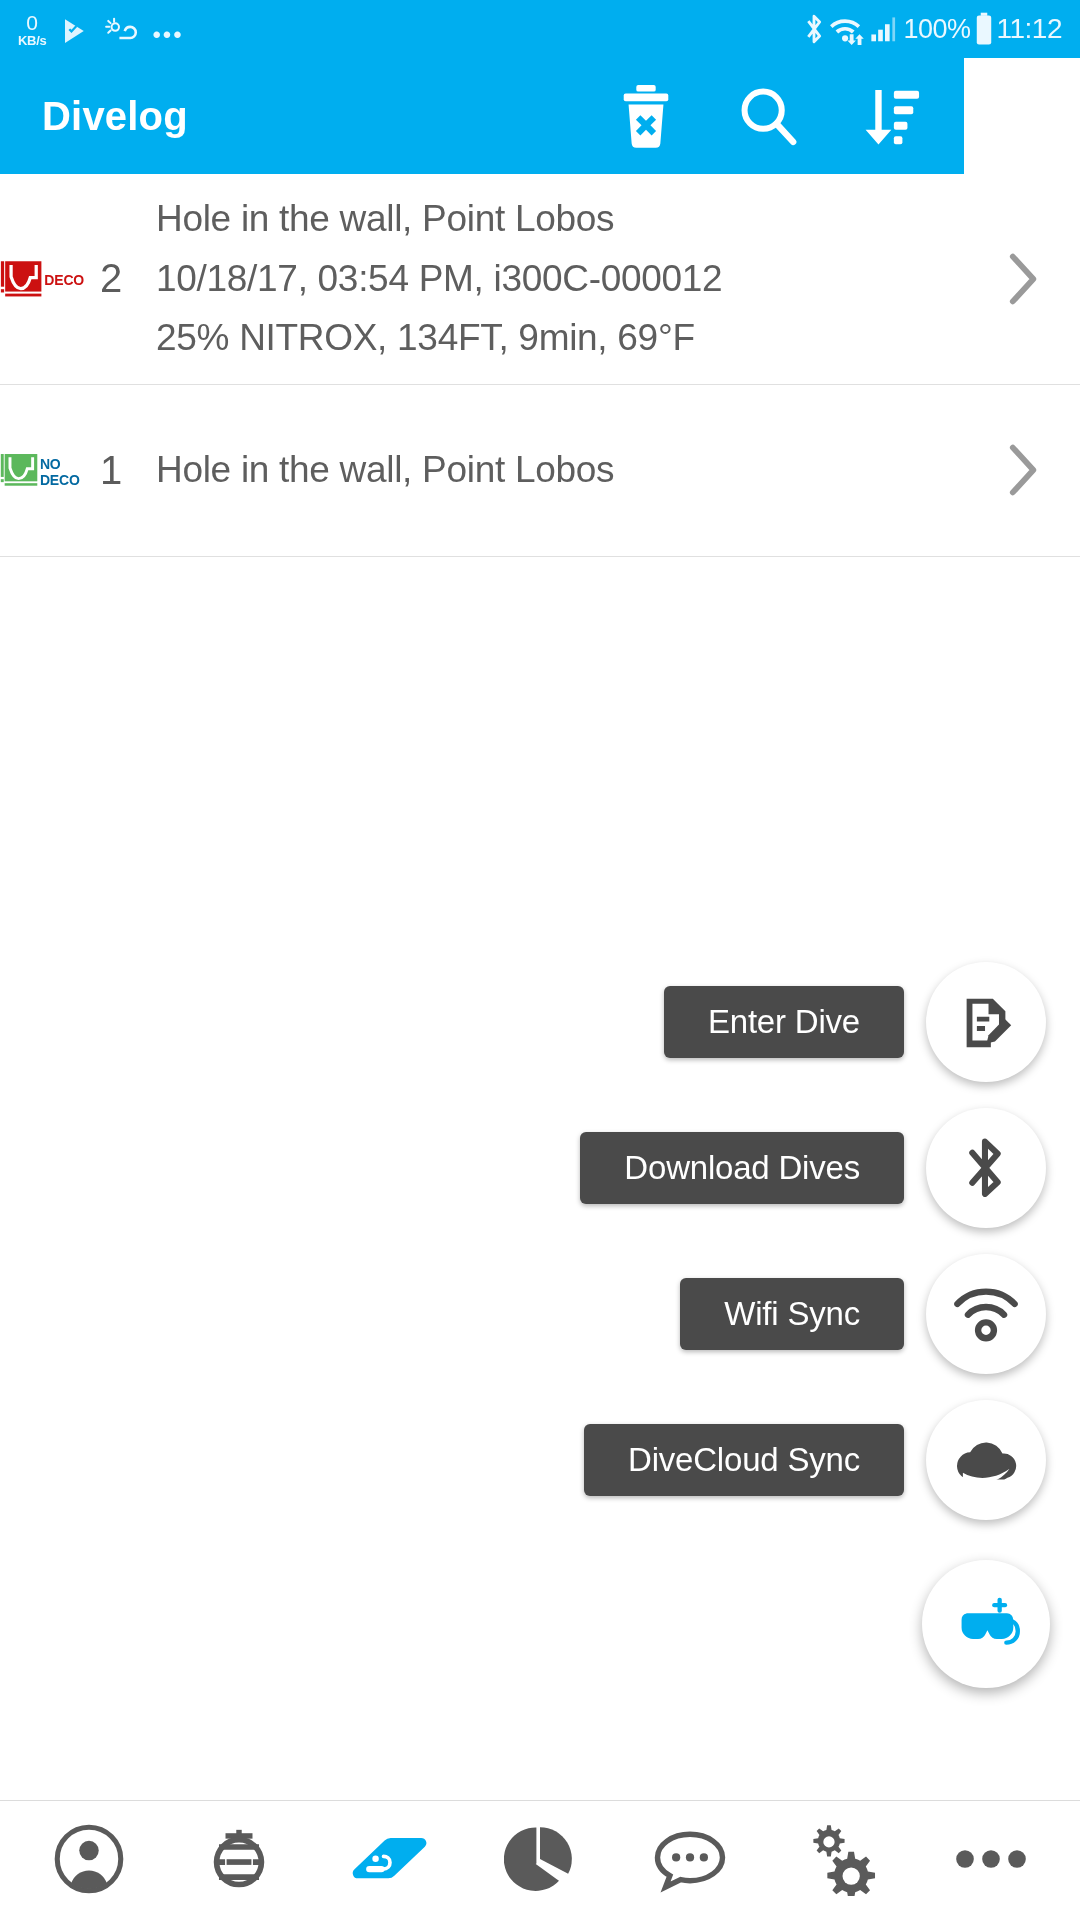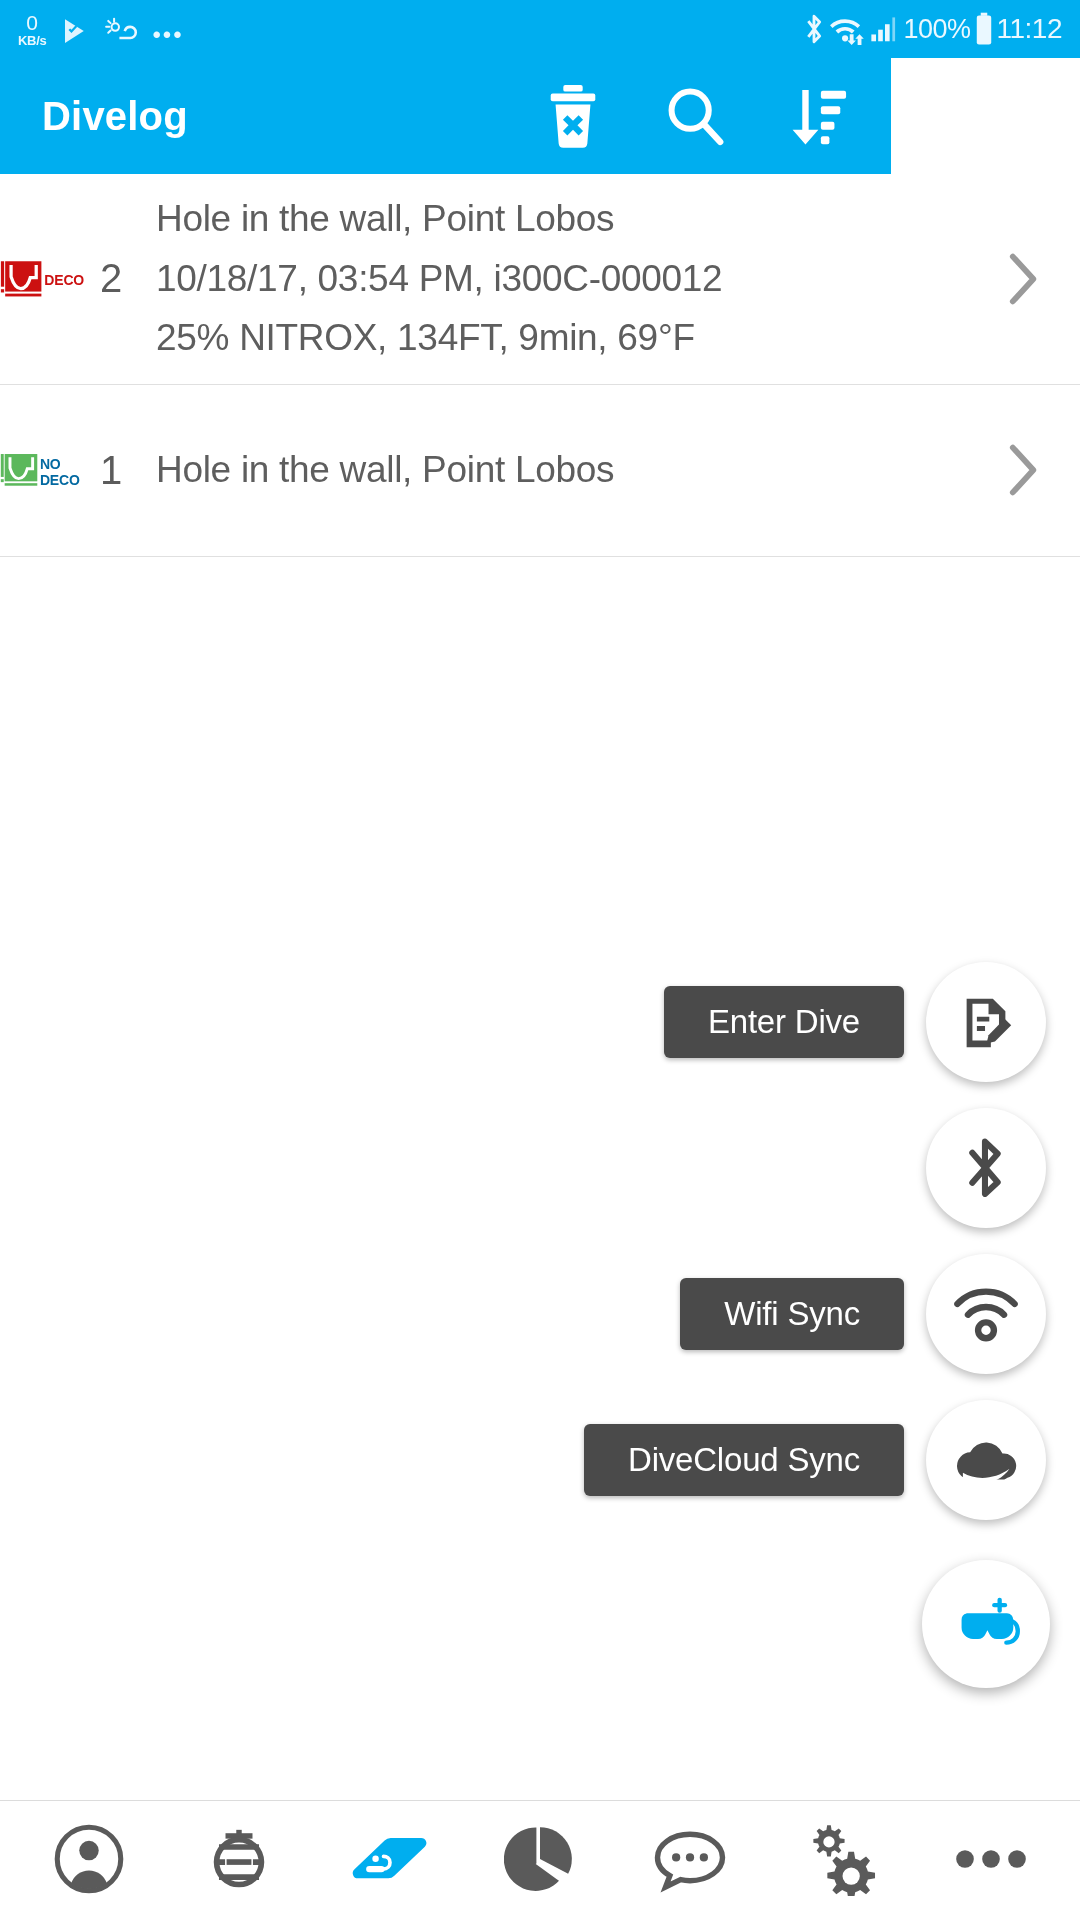--- a/index.html
+++ b/index.html
@@ -22,21 +22,21 @@
   .kbs .num{ font-size:21px; font-weight:400; color:#eaf8ff; margin-bottom:1px;}
   .kbs .unit{ font-size:13px; font-weight:700; color:#eaf8ff; letter-spacing:-.3px;}
   .sb-ico{ display:flex; align-items:center; }
   .sb-dots{ font-size:24px; letter-spacing:2px; color:#eaf8ff; line-height:.5; padding-bottom:6px;}
   .sb-right{ margin-left:auto; display:flex; align-items:center; gap:3px; }
   .sb-pct{ font-size:27px; color:#eaf8ff; letter-spacing:-.5px; }
   .sb-time{ font-size:28px; color:#eaf8ff; letter-spacing:-.5px; }
 
   
   .appbar{
-    position:absolute; top:58px; left:0; width:891px; height:116px;
+    position:absolute; top:58px; left:0; width:964px; height:116px;
     background:#00AEEF; display:flex; align-items:center; padding:0 42px;
   }
   .appbar-title{ font-size:40px; font-weight:700; color:#fff; letter-spacing:.2px; }
   .appbar-actions{ margin-left:auto; display:flex; align-items:center; gap:58px; }
   .ab-btn{ width:64px; height:64px; display:flex; align-items:center; justify-content:center; cursor:pointer;}
 
   
   .list{ position:absolute; top:174px; left:0; width:1080px; }
   .list-row{
     position:relative; display:flex; align-items:center;
@@ -237,20 +237,21 @@
       <div class="fab-circle">
         <svg width="62" height="62" viewBox="0 0 32 32">
           <path fill="#4a4a4a" d="M6 4 h13.5 l6.5 6.5 v4.4 l-3.3 3.3 V12 h-5.4 V6.6 H9 v19 h9.5 v3.4 H6 z"></path>
           <path fill="#4a4a4a" d="M11.3 13.3 h6.4 v2.5 h-6.4 z M11.3 18.1 h4.2 v2.5 h-4.2 z"></path>
           <path fill="#4a4a4a" d="M25.6 14.3 l3.4 3.4 -8.4 8.4 -4.3 1 1-4.3 z"></path>
         </svg>
       </div>
     </div>
 
     <div class="fab-item">
+      <div class="fab-label">Download Dives</div>
       <div class="fab-circle">
         <svg width="54" height="66" viewBox="0 0 18 26">
             <path fill="none" stroke="#4a4a4a" stroke-width="2.4" stroke-linejoin="round" stroke-linecap="round" d="M3.6 7 L13.6 18.6 L8.6 23.2 V2.6 L13.6 7.4 L3.6 18.8"></path>
           </svg>
       </div>
     </div>
 
     <div class="fab-item">
       <div class="fab-label">Wifi Sync</div>
       <div class="fab-circle">

